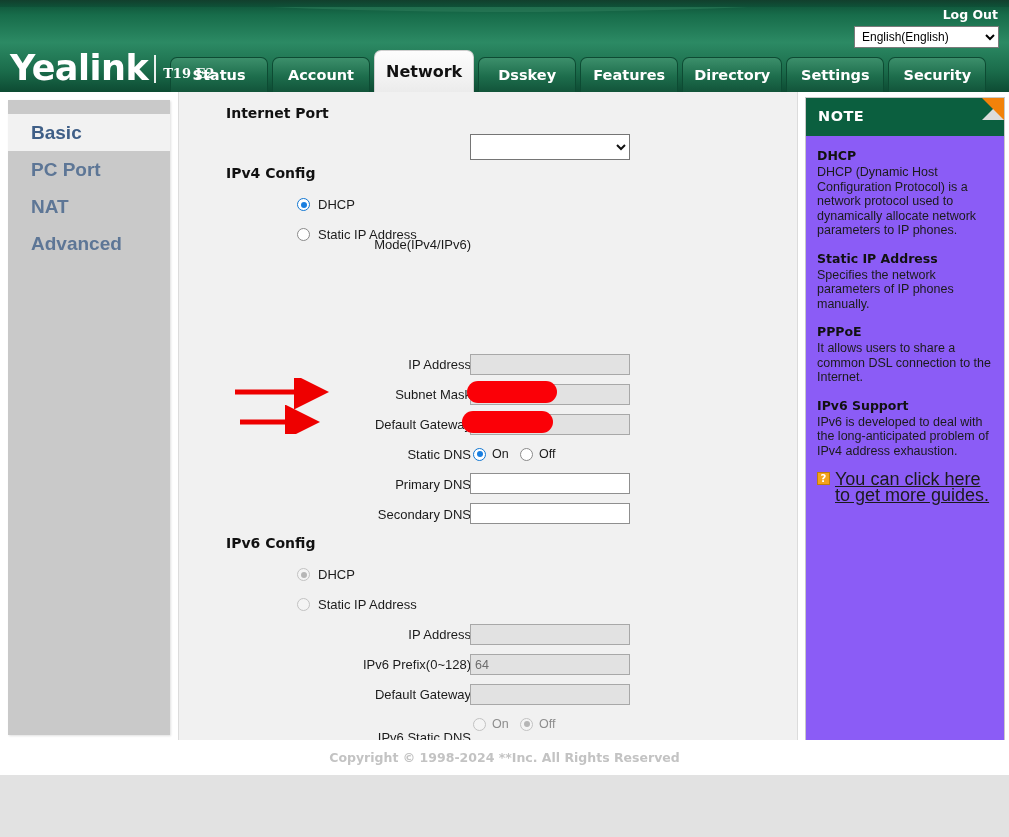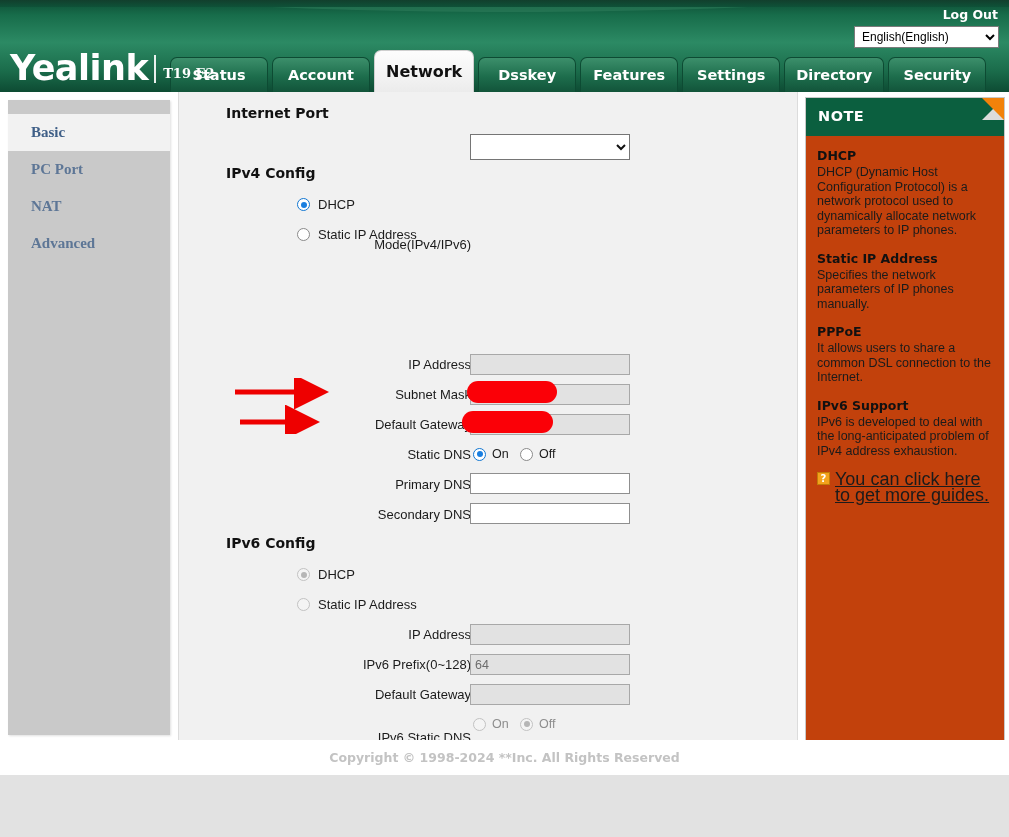--- a/index.html
+++ b/index.html
@@ -142,22 +142,22 @@
     position: absolute;
     left: 8px; top: 8px;
     width: 162px; height: 635px;
     background: #c9c9c9;
     box-shadow: 1px 1px 2px rgba(0,0,0,.12);
   }
   .side-item {
     height: 37px;
     line-height: 37px;
     padding-left: 23px;
-    font-family: Liberation Serif, serif;
-    font-size: 15px;
+    font-family: Liberation Sans, sans-serif;
+    font-size: 19px;
     font-weight: 700;
     color: #5d7696;
     cursor: pointer;
     user-select: none;
   }
   .side-item:first-child { margin-top: 14px; }
   .side-item.active {
     background: #f2f2f2;
     color: #3f5f87;
   }
@@ -248,21 +248,21 @@
     white-space: nowrap;
   }
   .radio-lbl.dis { color: #8d8d8d; }
   .radio-lbl.small { font-size: 12.5px; margin-left: 6px; }
 
   
   .note-panel {
     position: absolute;
     left: 805px; top: 105px;
     width: 200px; height: 674px;
-    background: #c2410c;
+    background: #8b5cf6;
     border: 1px solid #c9c9c9;
   }
   .note-head {
     position: relative;
     height: 38px;
     background: #0b5f3f;
     overflow: hidden;
   }
   .note-head-title {
     position: absolute;
@@ -374,22 +374,22 @@
     <select class="lang-select">
       <option>English(English)</option>
     </select>
 
     <div class="tabs">
       <div class="tab">Status</div>
       <div class="tab">Account</div>
       <div class="tab active">Network</div>
       <div class="tab">Dsskey</div>
       <div class="tab">Features</div>
+      <div class="tab">Directory</div>
       <div class="tab">Settings</div>
-      <div class="tab">Directory</div>
       <div class="tab">Security</div>
     </div>
   </div>
 
   <div class="body-area">
 
     <div class="sidebar">
       <div class="side-item active">Basic</div>
       <div class="side-item">PC Port</div>
       <div class="side-item">NAT</div>

